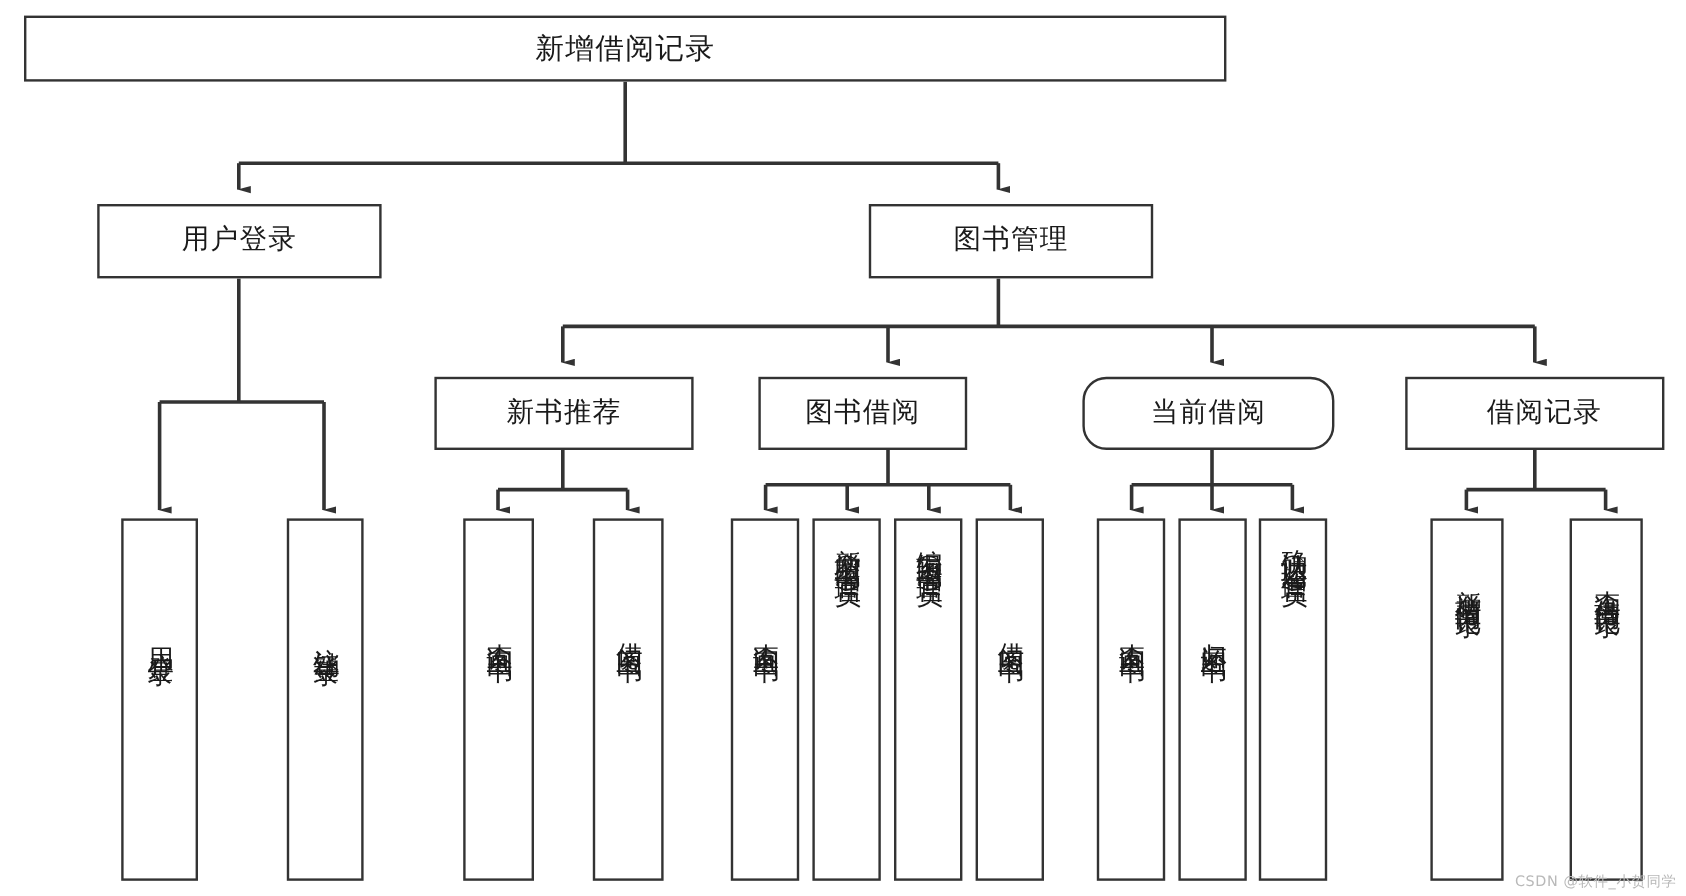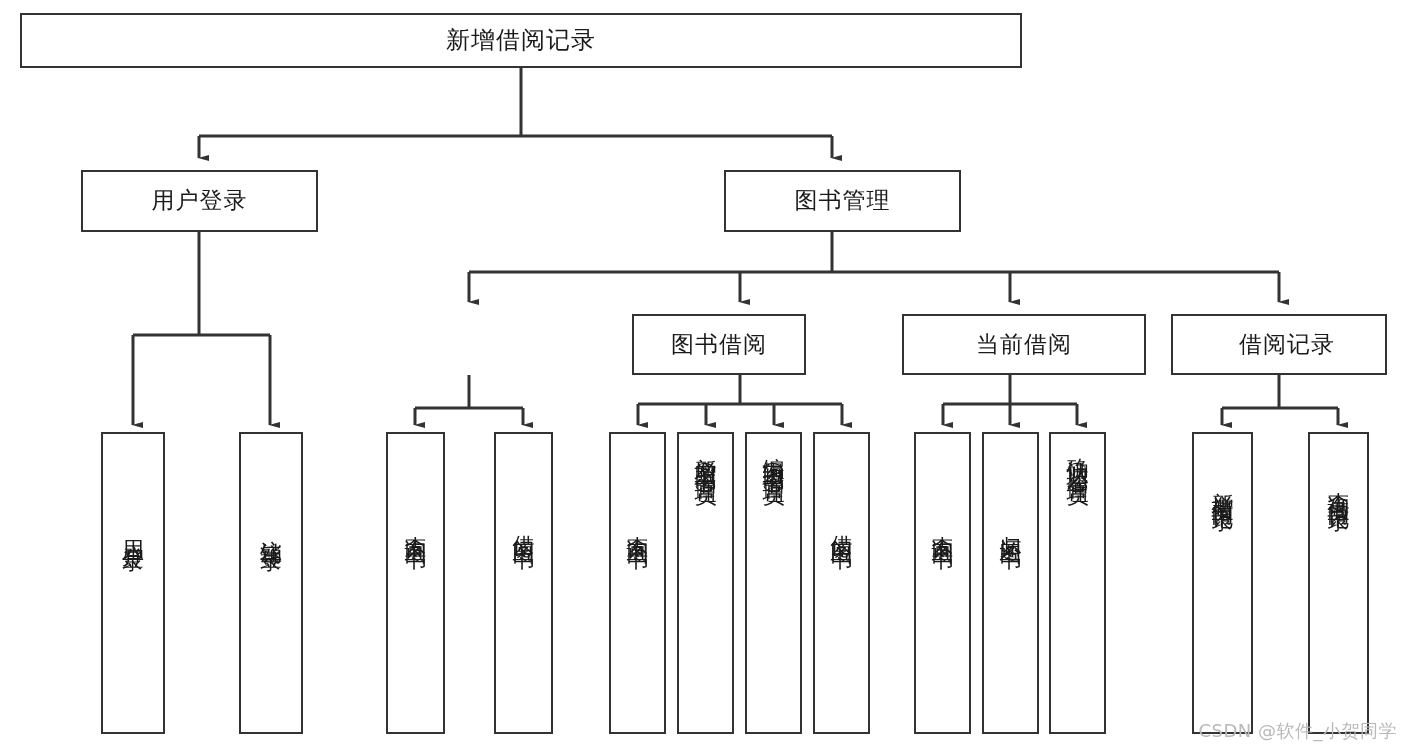--- a/index.html
+++ b/index.html
@@ -50,21 +50,21 @@
     text-orientation:upright;
     font-size:22px;
     letter-spacing:4px;
     line-height:1;
     white-space:nowrap;
   }
   .node.v.tall .label{padding-top:0px;}
   .watermark{
     position:absolute;
     right:8px;bottom:4px;
-    font-size:18px;
+    font-size:12px;
     color:#b9b9b9;
     letter-spacing:0.5px;
     white-space:nowrap;
     user-select:none;
   }
 </style>
 </head>
 <body>
 
 <div id="diagram">
@@ -123,24 +123,27 @@
     <span class="label">新增借阅记录</span>
   </div>
 
   <div class="node h" style="left:81px;top:170px;width:237px;height:62px;">
     <span class="label">用户登录</span>
   </div>
   <div class="node h" style="left:711px;top:170px;width:237px;height:62px;margin-left:13px;">
     <span class="label">图书管理</span>
   </div>
 
+  <div class="node h" style="left:362px;top:314px;width:216px;height:61px;">
+    <span class="label">新书推荐</span>
+  </div>
   <div class="node h" style="left:632px;top:314px;width:174px;height:61px;">
     <span class="label">图书借阅</span>
   </div>
-  <div class="node h" style="left:902px;top:314px;width:244px;height:61px;">
+  <div class="node h" style="left:902px;top:314px;width:210px;height:61px;border-radius:20px;">
     <span class="label">当前借阅</span>
   </div>
   <div class="node h" style="left:1171px;top:314px;width:216px;height:61px;padding-left:16px;">
     <span class="label">借阅记录</span>
   </div>
 
   <div class="node v" style="left:101px;top:432px;width:64px;height:302px;padding-top:88px;">
     <span class="label">用户登录</span>
   </div>
   <div class="node v" style="left:239px;top:432px;width:64px;height:302px;padding-top:88px;">

